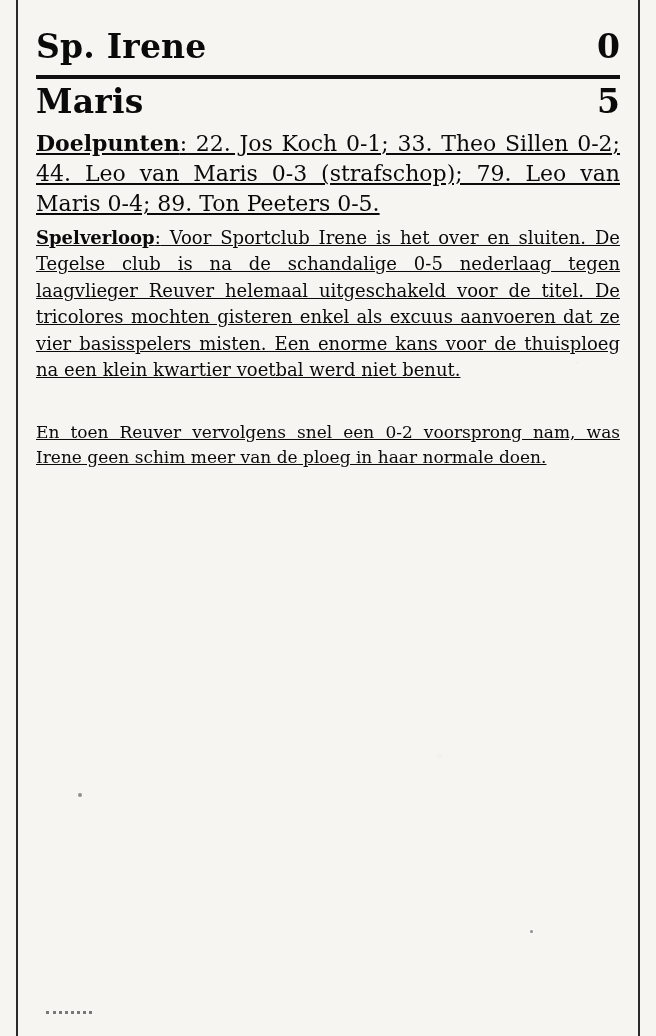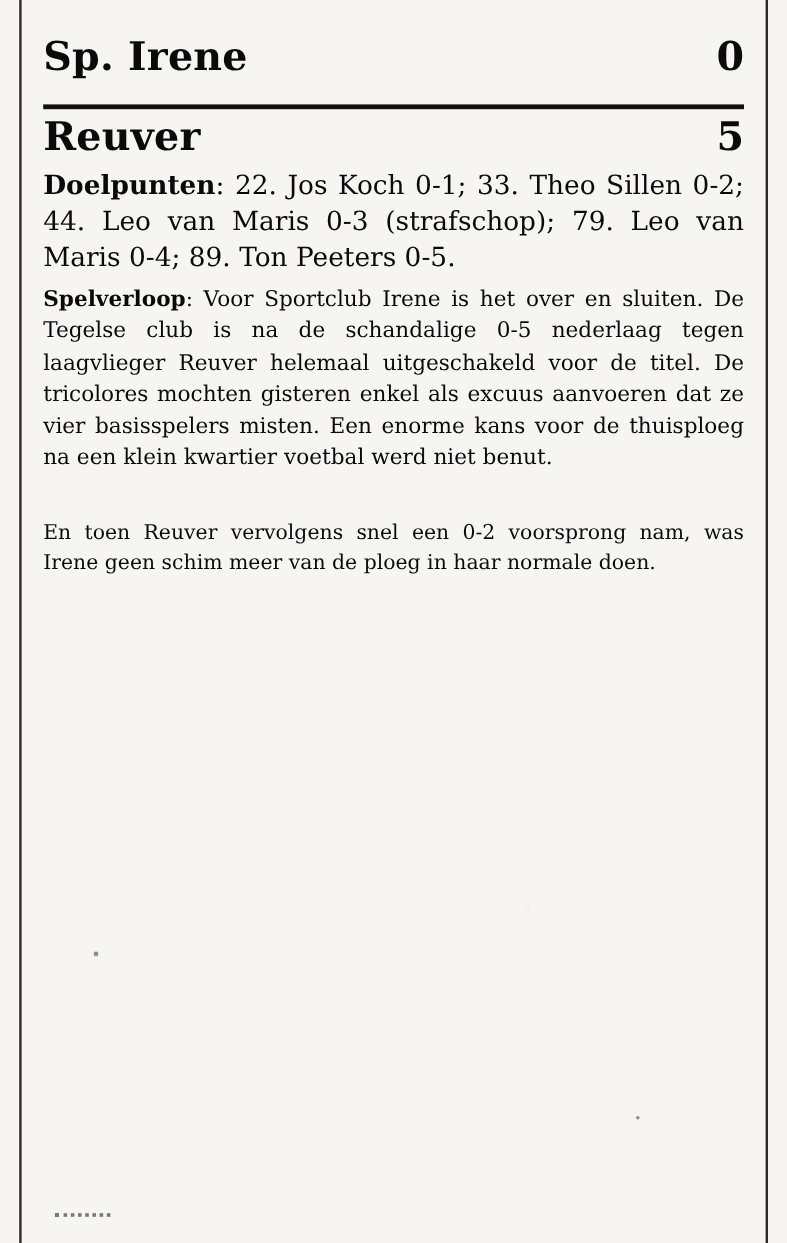--- a/index.html
+++ b/index.html
@@ -58,37 +58,38 @@
     font-weight: 700;
     line-height: 1.05;
   }
   .score-row .team {
     font-size: 33px;
     letter-spacing: 0.2px;
   }
   .score-row .goals {
     font-size: 33px;
   }
-  .row-home { margin-bottom: 22px; }
+  .row-home { margin-bottom: 10px; }
   .divider {
     height: 4px;
     background: #111;
     margin: 4px 0 6px 0;
   }
   .row-away { margin-bottom: 10px; }
 
   .para {
     font-family: "DejaVu Serif", serif;
     font-size: 23.5px;
     line-height: 1.44;
     text-align: justify;
     text-justify: inter-word;
     margin: 0 0 2px 0;
     -webkit-hyphens: auto;
     hyphens: auto;
+    text-decoration: underline;
   }
   .para.lead {
     font-size: 22px;
     line-height: 1.36;
     margin-bottom: 6px;
   }
   .label {
     font-weight: 700;
   }
   .para.body {
@@ -129,21 +130,21 @@
   <div class="content">
 
     <div class="score-row row-home">
       <span class="team">Sp. Irene</span>
       <span class="goals">0</span>
     </div>
 
     <div class="divider"></div>
 
     <div class="score-row row-away">
-      <span class="team">Reuver</span>
+      <span class="team">Maris</span>
       <span class="goals">5</span>
     </div>
 
     <p class="para lead"><span class="label">Doelpunten</span><span>:</span><span> 22. Jos Koch 0-1; 33. Theo Sillen 0-2; 44. Leo van Maris 0-3 (strafschop); 79. Leo van Maris 0-4; 89. Ton Peeters 0-5.</span></p>
 
     <p class="para body"><span class="label">Spelverloop</span><span>:</span><span>   Voor Sportclub Irene is het over en sluiten. De Tegelse club is na de schandalige 0-5 nederlaag tegen laagvlieger Reuver helemaal uitgeschakeld voor de titel. De tricolores mochten gisteren enkel als excuus aanvoeren dat ze vier basisspelers misten. Een enorme kans voor de thuisploeg na een klein kwartier voetbal werd niet benut.</span></p>
 
     <div class="gap"></div>
 
     <p class="para tail">En toen Reuver vervolgens snel een 0-2 voorsprong nam, was Irene geen schim meer van de ploeg in haar normale doen.</p>

